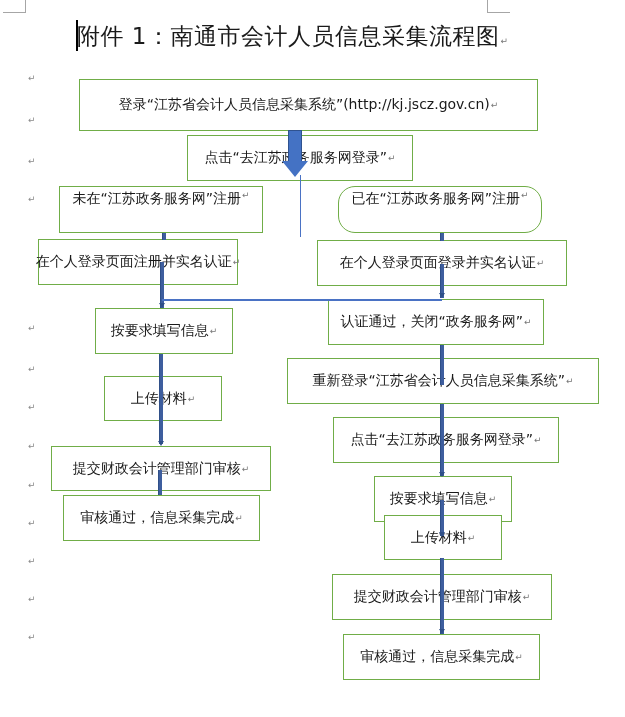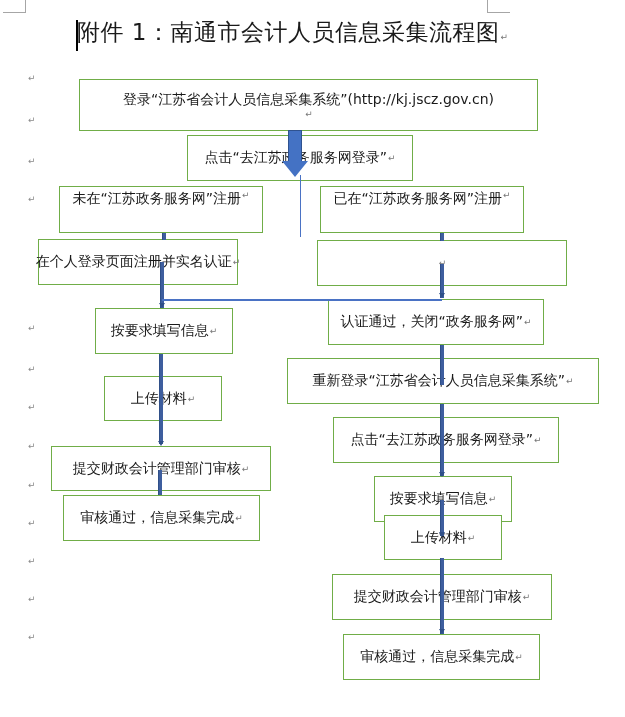--- a/index.html
+++ b/index.html
@@ -7,21 +7,21 @@
       width: 625px; height: 717px; position: relative; overflow: hidden;
       background: #ffffff;
       font-family: "DejaVu Sans", "Liberation Sans", sans-serif;
       color: #1a1a1a;
     }
     .crop { position: absolute; border-color: #a6a6a6; border-style: solid; width: 22px; height: 12px; }
     .crop.tl { left: 3px; top: 0; border-width: 0 1px 1px 0; }
     .crop.tr { left: 487px; top: 0; border-width: 0 0 1px 1px; width: 22px; }
     .title {
       position: absolute; left: 77px; top: 18px; width: 470px;
-      font-size: 23px; line-height: 28px; white-space: nowrap;
+      font-size: 23px; line-height: 36px; white-space: nowrap;
       letter-spacing: 0.5px;
     }
     .cursor { position: absolute; left: 76px; top: 20px; width: 2px; height: 31px; background: #000; }
     .pmark { position: absolute; left: 28px; font-size: 9px; color: #8a8a8a; line-height: 10px; }
     .box {
       position: absolute; box-sizing: border-box;
       border: 1.3px solid #70ad47; background: #ffffff;
       font-size: 14px; white-space: nowrap; text-align: center;
       display: flex; align-items: center; justify-content: center;
     }
@@ -53,21 +53,21 @@
 <span class="pmark" style="top:323px">↵</span>
 <span class="pmark" style="top:364px">↵</span>
 <span class="pmark" style="top:402px">↵</span>
 <span class="pmark" style="top:441px">↵</span>
 <span class="pmark" style="top:480px">↵</span>
 <span class="pmark" style="top:518px">↵</span>
 <span class="pmark" style="top:556px">↵</span>
 <span class="pmark" style="top:594px">↵</span>
 <span class="pmark" style="top:632px">↵</span>
 
-<div class="box" style="left:79px; top:79px; width:459px; height:52px;flex-direction:column;">
+<div class="box" style="left:79px; top:79px; width:459px; height:52px;">
   <span>登录“江苏省会计人员信息采集系统”(http://kj.jscz.gov.cn)</span>
     <span class="ret">↵</span>
 </div>
 
 <div class="box" style="left:187px; top:135px; width:226px; height:46px;">
   <span>点击“去江苏政务服务网登录”</span>
     <span class="ret">↵</span>
 </div>
 
 <div class="bigarrow-shaft layer-lines"></div>
@@ -98,26 +98,27 @@
 <div class="box" style="left:51px; top:446px; width:220px; height:45px;">
   <span>提交财政会计管理部门审核</span>
     <span class="ret">↵</span>
 </div>
 
 <div class="box" style="left:63px; top:495px; width:197px; height:46px;">
   <span>审核通过，信息采集完成</span>
     <span class="ret">↵</span>
 </div>
 
-<div class="box topalign" style="left:320px; top:186px; width:204px; height:47px;">
+<div class="box topalign" style="left:338px; top:186px; width:204px; height:47px;border-radius:17px;">
   <span>已在“江苏政务服务网”注册</span>
     <span class="ret">↵</span>
 </div>
 
 <div class="box" style="left:317px; top:240px; width:250px; height:46px;">
+  <span>在个人登录页面登录并实名认证</span>
     <span class="ret">↵</span>
 </div>
 
 <div class="box" style="left:328px; top:299px; width:216px; height:46px;">
   <span>认证通过，关闭“政务服务网”</span>
     <span class="ret">↵</span>
 </div>
 
 <div class="box" style="left:287px; top:358px; width:312px; height:46px;">
   <span>重新登录“江苏省会计人员信息采集系统”</span>

